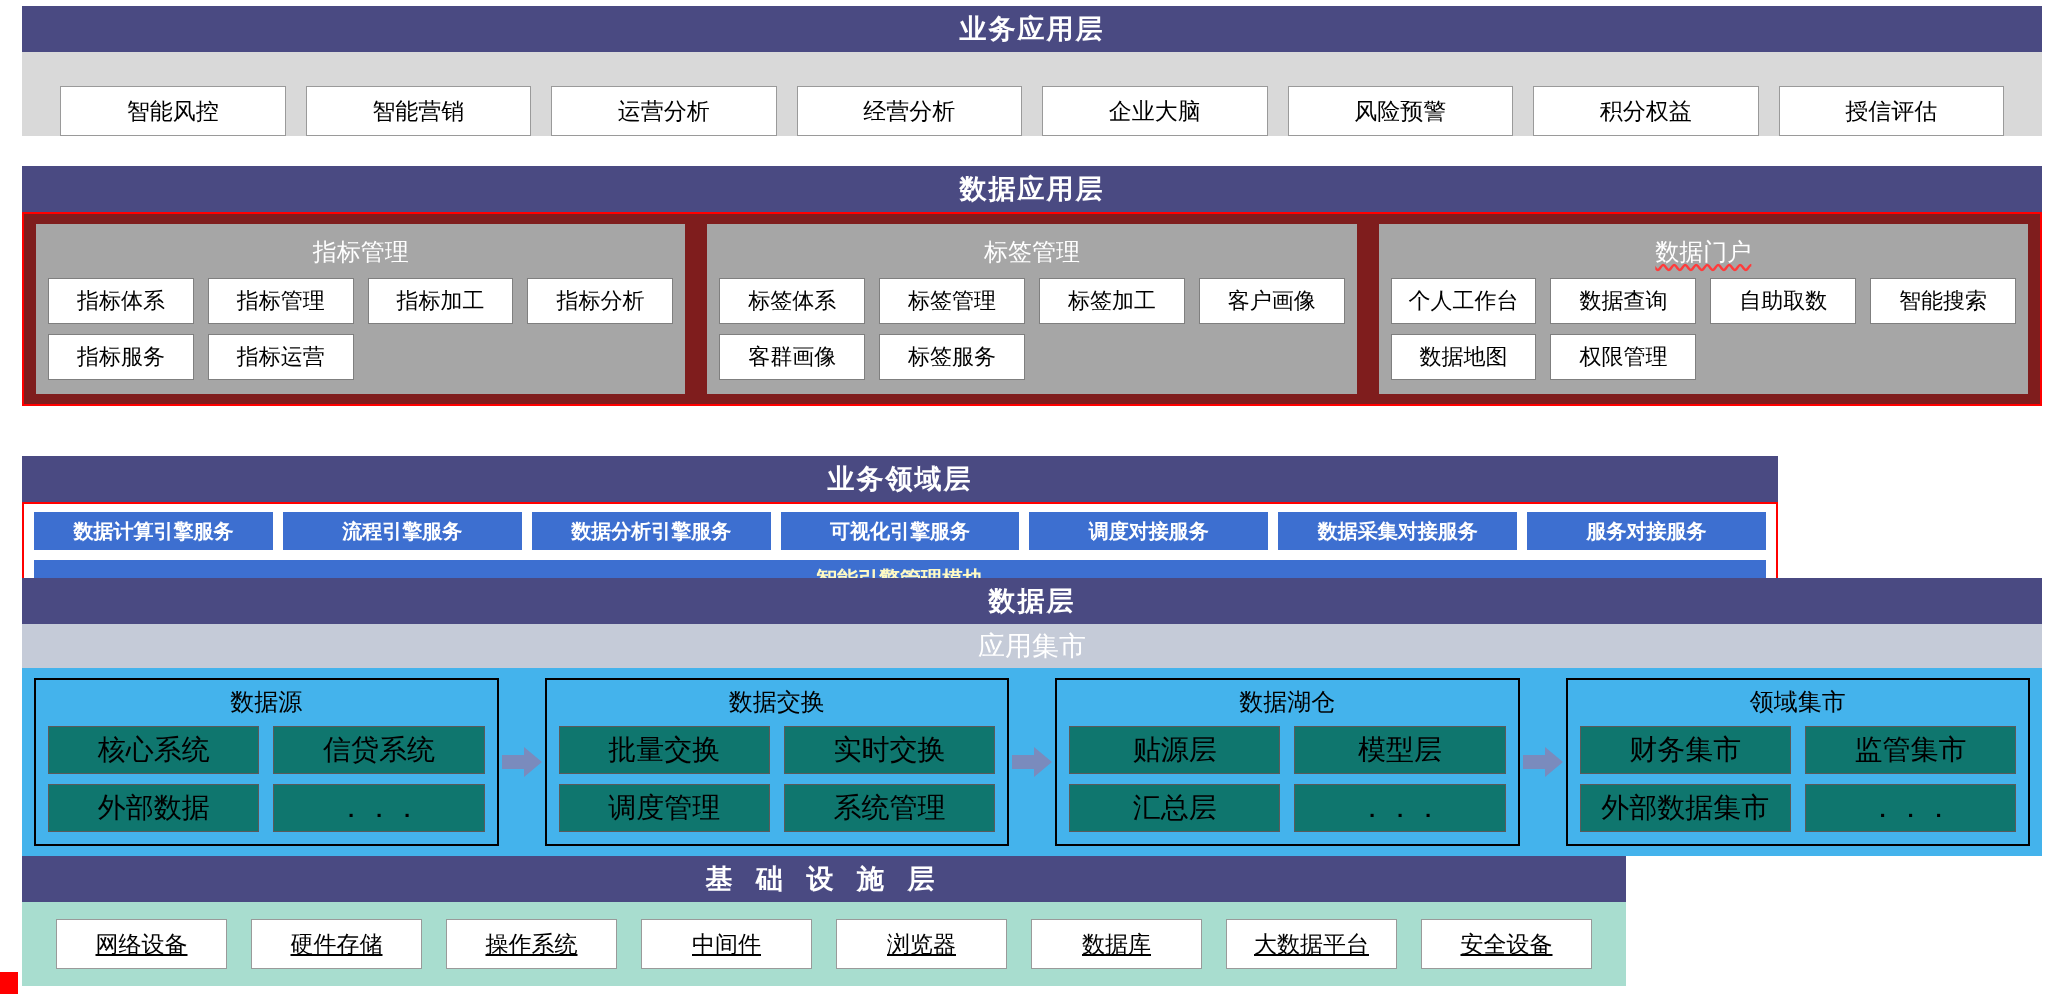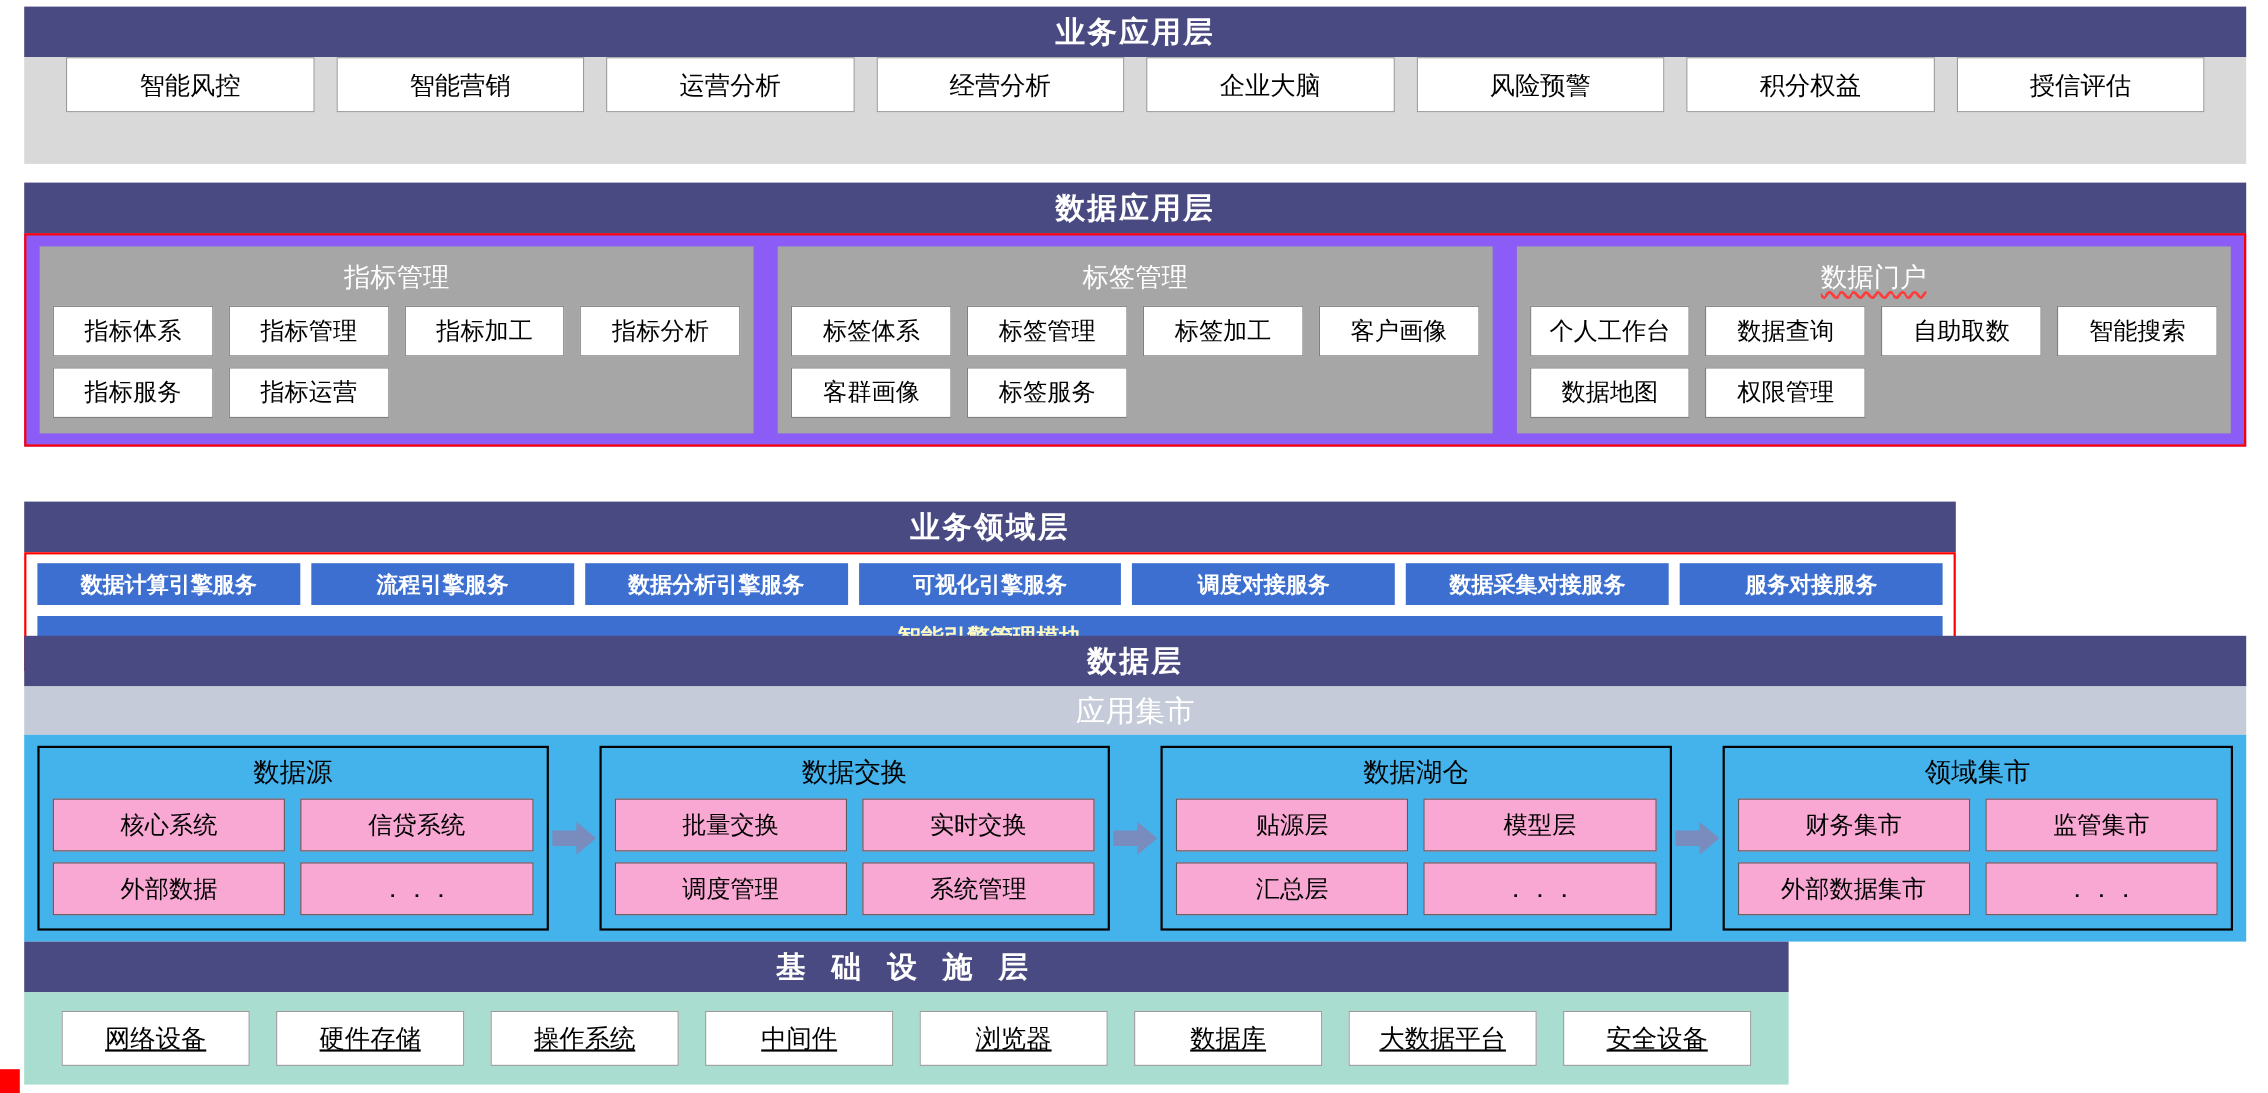--- a/index.html
+++ b/index.html
@@ -30,23 +30,23 @@
     box-sizing: border-box;
   }
 
   
   #layer-business {
     position: absolute;
     left: 22px; top: 6px; width: 2020px;
   }
   .biz-strip {
     background: #d9d9d9;
-    height: 97px;
-    display: flex;
-    align-items: flex-start;
+    height: 84px;
+    display: flex;
+    align-items: flex-end;
     justify-content: space-between;
     padding: 0 28px;
     box-sizing: border-box;
   }
   .biz-item {
     background: #ffffff;
     border: 1px solid #9a9a9a;
     height: 48px;
     flex: 1 1 0;
     margin: 0 10px;
@@ -64,21 +64,21 @@
   }
   .redbox {
     border: 2px solid #ff0000;
     box-sizing: border-box;
   }
   .dataapp-body {
     display: flex;
     gap: 22px;
     padding: 10px 12px;
     box-sizing: border-box;
-    background: #8b5cf6;
+    background: #7f1d1d;
   }
   .group {
     background: #a6a6a6;
     flex: 1 1 0;
     padding: 8px 12px 14px 12px;
     box-sizing: border-box;
   }
   .group-title {
     text-align: center;
     font-size: 24px;
@@ -181,27 +181,27 @@
     font-size: 24px;
     color: #000;
     padding: 2px 0 8px 0;
   }
   .grid2 {
     display: grid;
     grid-template-columns: repeat(2, 1fr);
     gap: 10px 14px;
   }
   .dcell {
-    background: #f9a8d4;
+    background: #0f766e;
     border: 1px solid #5a5a5a;
     height: 46px;
     display: flex;
     align-items: center;
     justify-content: center;
-    font-size: 22px;
+    font-size: 28px;
     color: #000;
   }
   .arrow {
     width: 46px;
     display: flex;
     align-items: center;
     justify-content: center;
     flex: 0 0 46px;
   }
   .arrow svg { display:block; }

